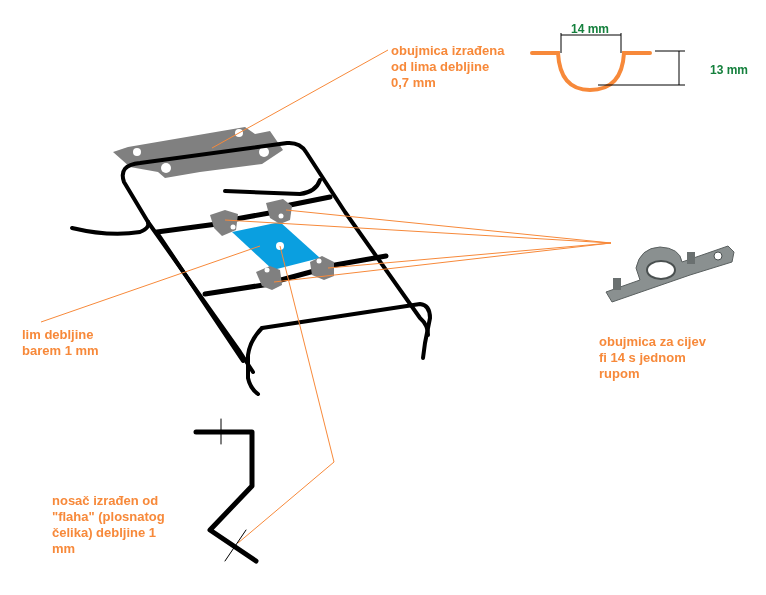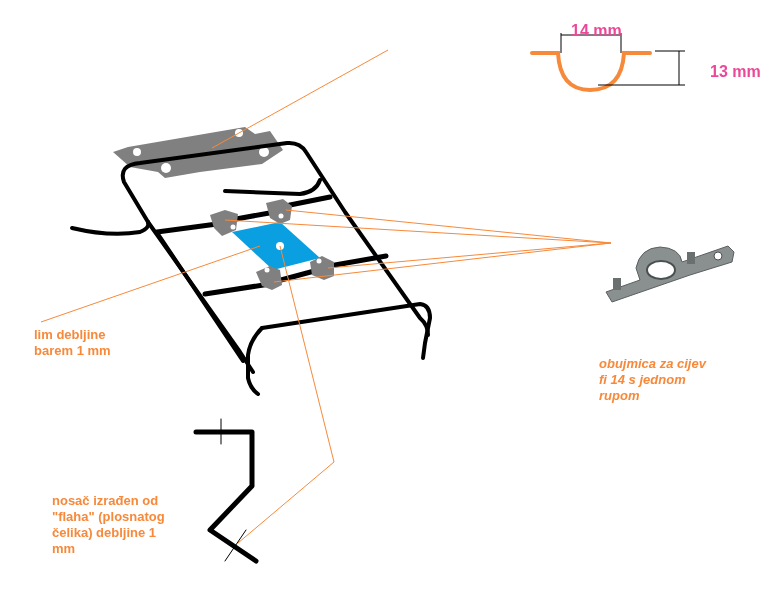--- a/index.html
+++ b/index.html
@@ -11,22 +11,22 @@
     font-weight: bold;
     font-size: 13px;
     line-height: 16px;
     color: #f7893a;
     white-space: pre;
   }
   .dim {
     position: absolute;
     font-family: "Liberation Sans", sans-serif;
     font-weight: bold;
-    font-size: 16px;
-    color: #ec4899;
+    font-size: 12px;
+    color: #15803d;
     white-space: nowrap;
   }
 </style>
 </head>
 <body>
 
 <div id="canvas">
 
   <svg width="766" height="595" viewBox="0 0 766 595">
 
@@ -107,23 +107,26 @@
 
     <g>
       <path d="M606,292 L640,280 L636,268 Q640,248 660,247 Q680,248 682,262 L728,246 L734,252 L732,262 L690,275 L612,302 Z" fill="#8a9090" stroke="#5a6060" stroke-width="1"></path>
       <ellipse cx="661" cy="270" rx="14" ry="9" fill="#ffffff" stroke="#4a5050" stroke-width="2"></ellipse>
       <circle cx="718" cy="256" r="4" fill="#ffffff" stroke="#4a5050" stroke-width="1"></circle>
       <rect x="613" y="278" width="8" height="12" fill="#6a7070"></rect>
       <rect x="687" y="252" width="8" height="12" fill="#6a7070"></rect>
     </g>
   </svg>
 
-  <div class="lbl" style="left:34px; top:327px;">lim debljine
+  <div class="lbl" style="left:391px; top:43px;">obujmica izrađena
+od lima debljine
+0,7 mm</div>
+  <div class="lbl" style="left:22px; top:327px;">lim debljine
 barem 1 mm</div>
-  <div class="lbl" style="left:599px; top:356px;font-style:italic;">obujmica za cijev
+  <div class="lbl" style="left:599px; top:334px;">obujmica za cijev
 fi 14 s jednom
 rupom</div>
   <div class="lbl" style="left:52px; top:493px;">nosač izrađen od
 "flaha" (plosnatog
 čelika) debljine 1
 mm</div>
 
   <div class="dim" style="left:571px; top:22px;">14 mm</div>
   <div class="dim" style="left:682px; top:63px;margin-left:28px;">13 mm</div>
 </div>

